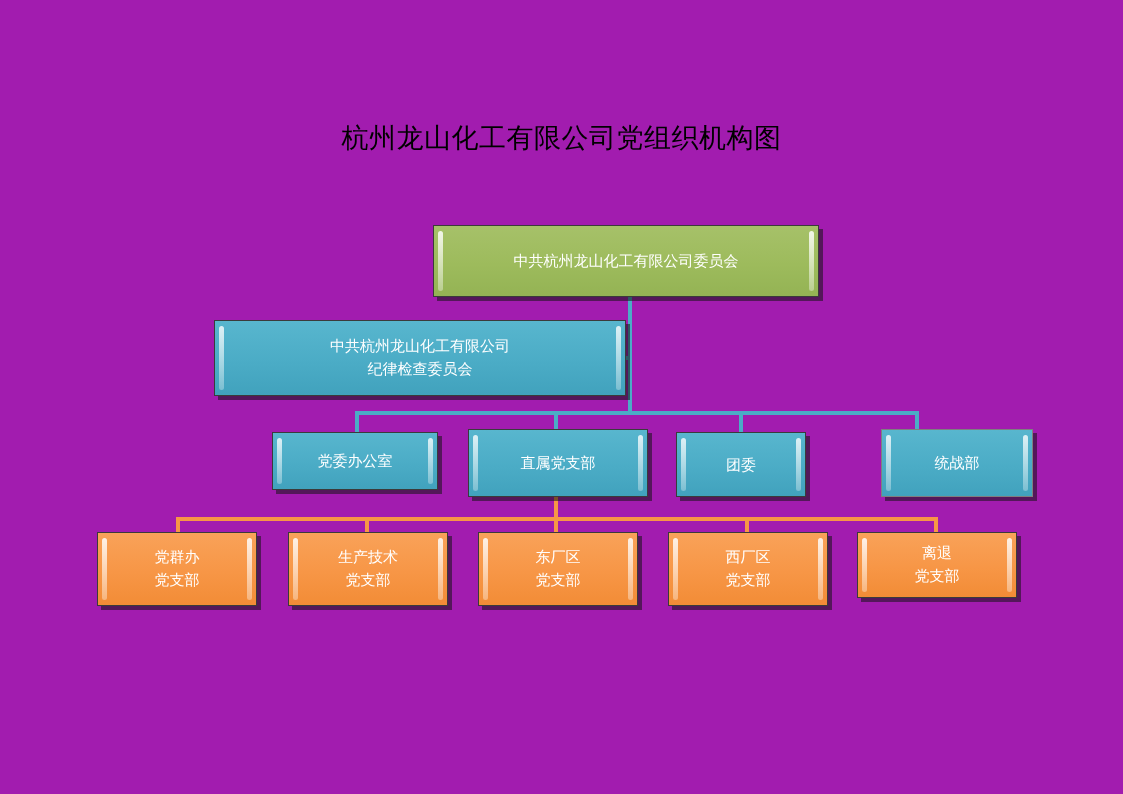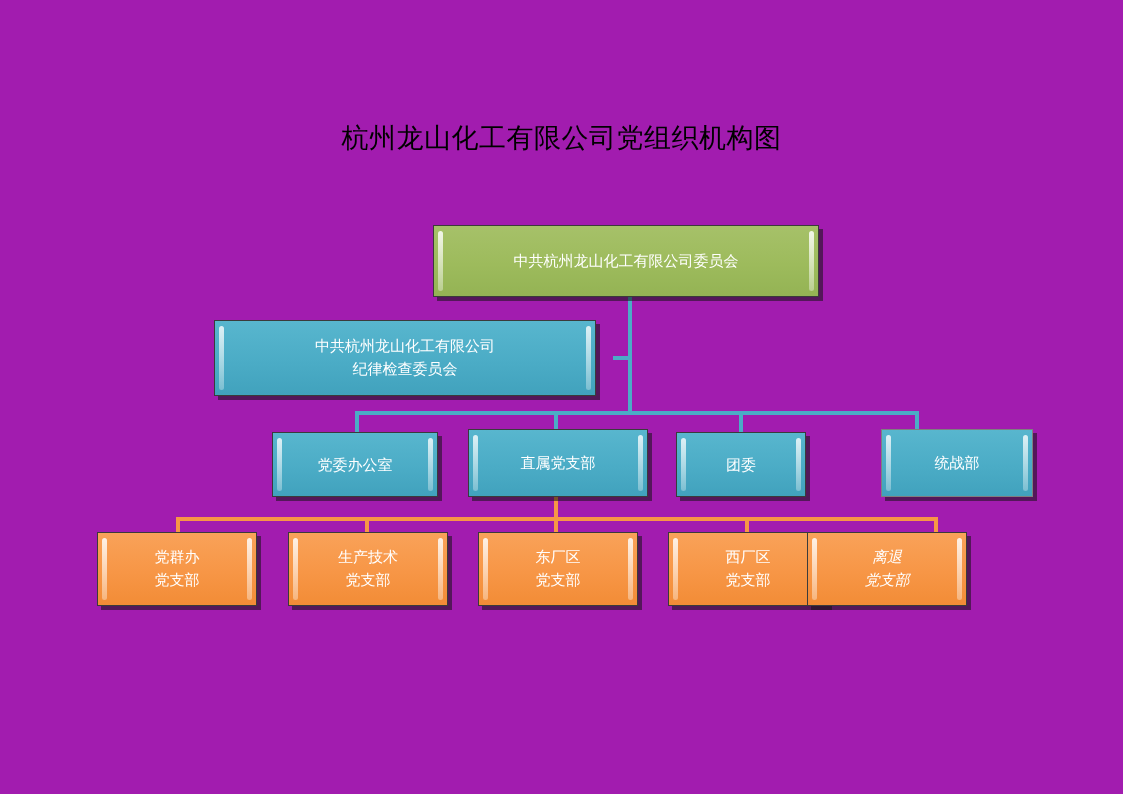--- a/index.html
+++ b/index.html
@@ -129,26 +129,26 @@
   <div class="conn orange" style="left:176px; top:517px; width:4px; height:18px;"></div>
   <div class="conn orange" style="left:365px; top:517px; width:4px; height:18px;"></div>
   <div class="conn orange" style="left:554px; top:517px; width:4px; height:18px;"></div>
   <div class="conn orange" style="left:745px; top:517px; width:4px; height:18px;"></div>
   <div class="conn orange" style="left:934px; top:517px; width:4px; height:18px;"></div>
 
   <div class="node green single" style="left:433px; top:213px; width:386px; height:72px;margin-top:12px;">
     <span class="line">中共杭州龙山化工有限公司委员会</span>
   </div>
 
-  <div class="node teal" style="left:214px; top:320px; width:382px; height:76px;">
+  <div class="node teal" style="left:214px; top:320px; width:412px; height:76px;">
     <span class="line">中共杭州龙山化工有限公司</span>
     <span class="line">纪律检查委员会</span>
   </div>
 
-  <div class="node teal single" style="left:272px; top:432px; width:166px; height:65px;">
+  <div class="node teal single" style="left:272px; top:432px; width:166px; height:58px;">
     <span class="line">党委办公室</span>
   </div>
 
   <div class="node teal single" style="left:468px; top:429px; width:180px; height:68px;">
     <span class="line">直属党支部</span>
   </div>
 
   <div class="node teal single" style="left:676px; top:432px; width:130px; height:65px;">
     <span class="line">团委</span>
   </div>
@@ -170,18 +170,18 @@
   <div class="node orange" style="left:478px; top:532px; width:160px; height:74px;">
     <span class="line">东厂区</span>
     <span class="line">党支部</span>
   </div>
 
   <div class="node orange" style="left:668px; top:532px; width:160px; height:74px;">
     <span class="line">西厂区</span>
     <span class="line">党支部</span>
   </div>
 
-  <div class="node orange" style="left:807px; top:532px; width:160px; height:74px;font-style:italic;">
+  <div class="node orange" style="left:857px; top:532px; width:160px; height:66px;">
     <span class="line">离退</span>
     <span class="line">党支部</span>
   </div>
 
 </div>
 
 </body></html>

